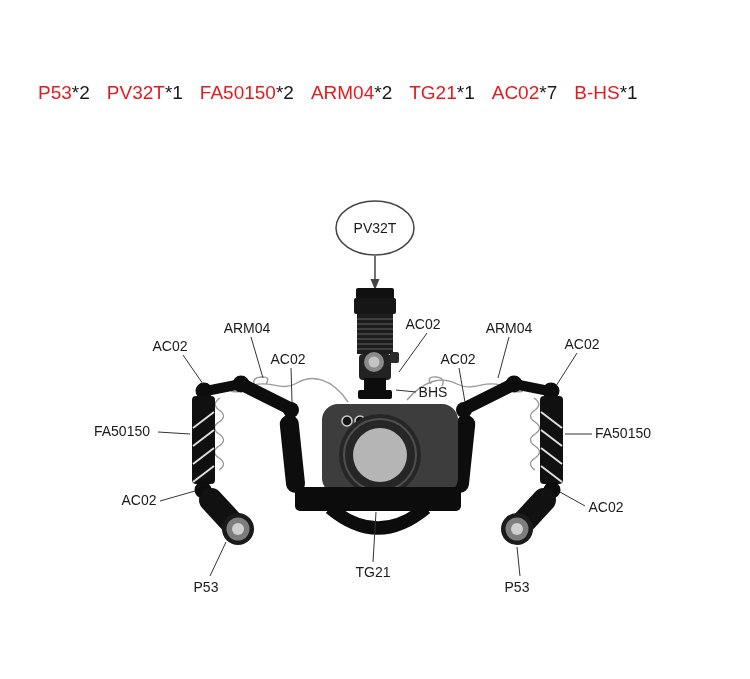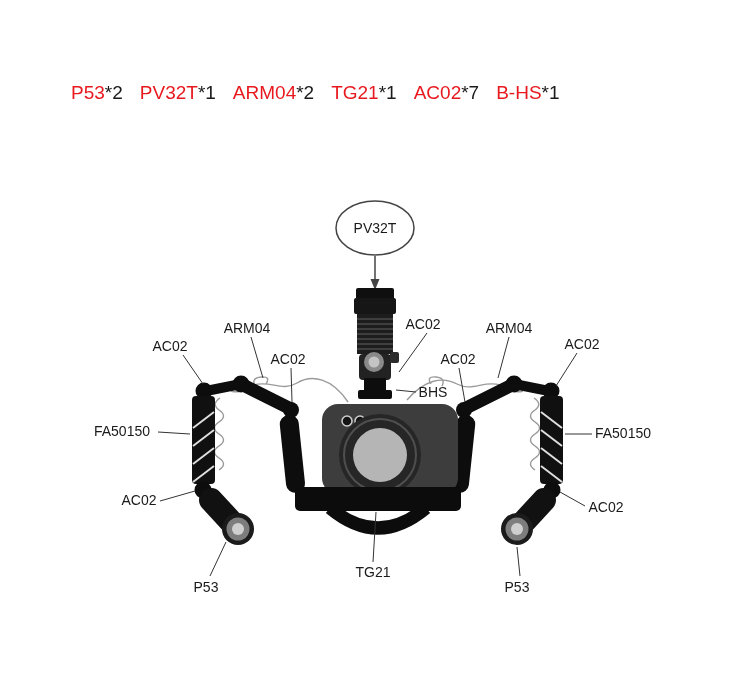--- a/index.html
+++ b/index.html
@@ -11,39 +11,39 @@
     overflow:hidden;
   }
   .parts-list{
     position:absolute;
     left:38px;top:82px;
     display:flex;
     gap:17px;
     font-size:19px;
     line-height:22px;
     white-space:nowrap;
-    margin-left:33px;
   }
   .parts-list .part-name{color:#e8191e;}
   .parts-list .part-qty{color:#1a1a1a;}
   svg{position:absolute;left:0;top:0;}
   svg text{
     font-family:"Liberation Sans", sans-serif;
     font-size:14px;
     fill:#1a1a1a;
   }
 </style>
 </head>
 <body>
 
 <div class="page">
 
   <div class="parts-list">
     <span><span class="part-name">P53</span><span class="part-qty">*2</span></span>
     <span><span class="part-name">PV32T</span><span class="part-qty">*1</span></span>
+    <span><span class="part-name">FA50150</span><span class="part-qty">*2</span></span>
     <span><span class="part-name">ARM04</span><span class="part-qty">*2</span></span>
     <span><span class="part-name">TG21</span><span class="part-qty">*1</span></span>
     <span><span class="part-name">AC02</span><span class="part-qty">*7</span></span>
     <span><span class="part-name">B-HS</span><span class="part-qty">*1</span></span>
   </div>
 
   <svg width="750" height="679" viewBox="0 0 750 679">
 
     <g stroke="#9a9a9a" stroke-width="1.4" fill="none">
       <path d="M 348 402 C 332 378, 312 374, 297 383 C 282 392, 270 380, 254 385 C 246 388, 241 394, 231 391"></path>

